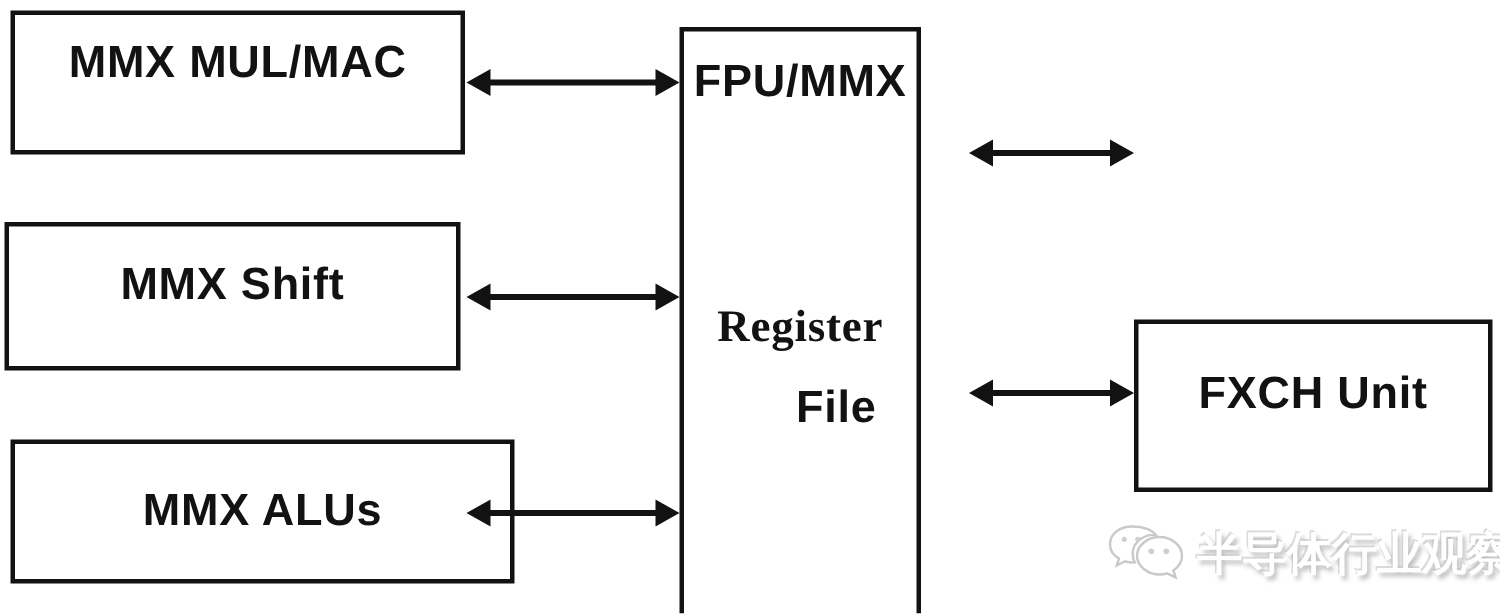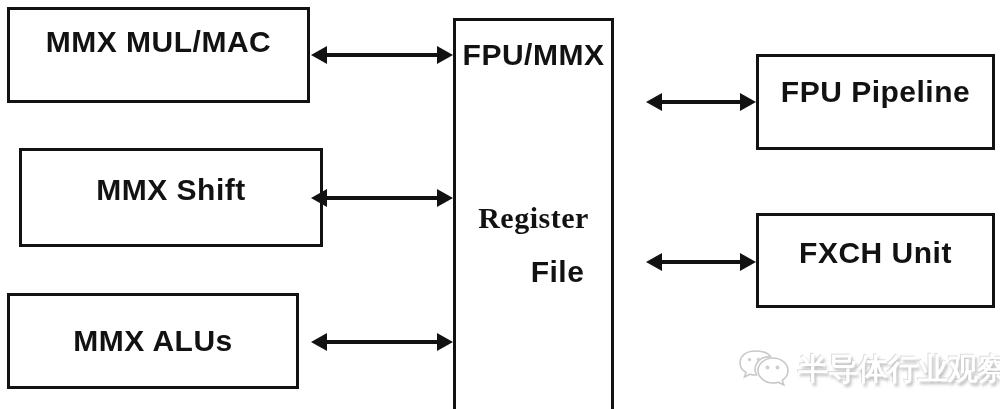--- a/index.html
+++ b/index.html
@@ -22,25 +22,25 @@
   }
   .box-label {
     font-size: 30px;
     font-weight: bold;
     color: #121212;
     letter-spacing: 0.5px;
     white-space: nowrap;
   }
   
   .box-mulmac   { left: 7px;   top: 7px;   width: 303px; height: 96px; padding-bottom: 26px; }
-  .box-shift    { left: 19px;   top: 148px; width: 304px; height: 99px; padding-bottom: 15px; }
-  .box-alus     { left: 7px;   top: 293px; width: 292px; height: 96px; }
+  .box-shift    { left: 3px;   top: 148px; width: 304px; height: 99px; padding-bottom: 15px; }
+  .box-alus     { left: 7px;   top: 293px; width: 336px; height: 96px; }
   .box-center   { left: 453px; top: 18px;   width: 161px; height: 397px; display: block; }
   .box-fpupipe  { left: 756px; top: 54px;  width: 239px; height: 96px; padding-bottom: 20px; }
-  .box-fxch     { left: 756px; top: 213px; width: 239px; height: 95px; padding-bottom: 15px; }
+  .box-fxch     { left: 756px; top: 213px; width: 239px; height: 115px; padding-bottom: 15px; }
 
   .center-line {
     position: absolute;
     left: 0; right: 0;
     text-align: center;
     line-height: 34px;
     font-size: 30px;
     font-weight: bold;
     color: #121212;
     letter-spacing: 0.5px;
@@ -122,23 +122,20 @@
   <div class="box box-alus">
     <span class="box-label">MMX ALUs</span>
   </div>
 
   <div class="box box-center">
     <span class="center-line center-line-1">FPU/MMX</span>
     <span class="center-line center-line-2">Register</span>
     <span class="center-line center-line-3">File</span>
   </div>
 
-  <div class="box box-fpupipe">
-    <span class="box-label">FPU Pipeline</span>
-  </div>
 
   <div class="box box-fxch">
     <span class="box-label">FXCH Unit</span>
   </div>
 
   <div class="arrow arrow-mulmac">
       <i class="shaft"></i>
     </div>
   <div class="arrow arrow-shift">
       <i class="shaft"></i>

